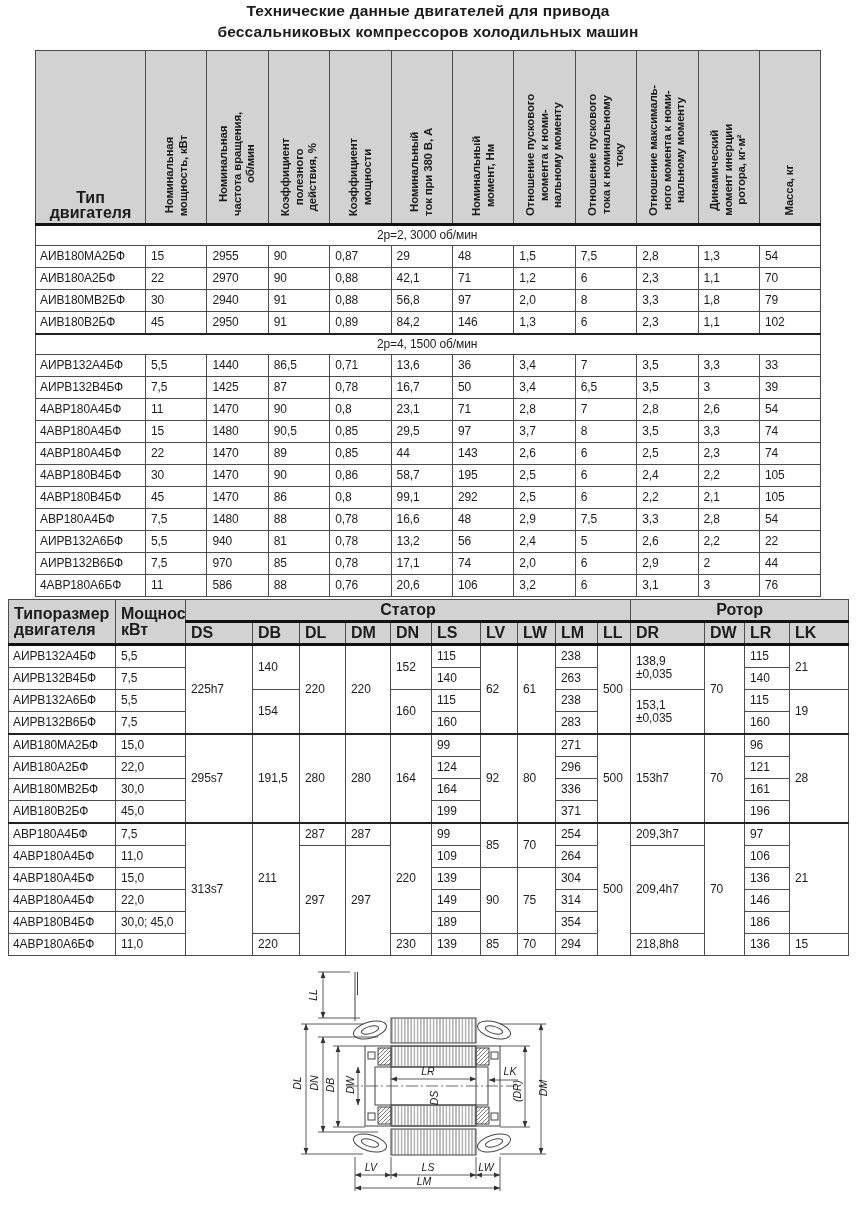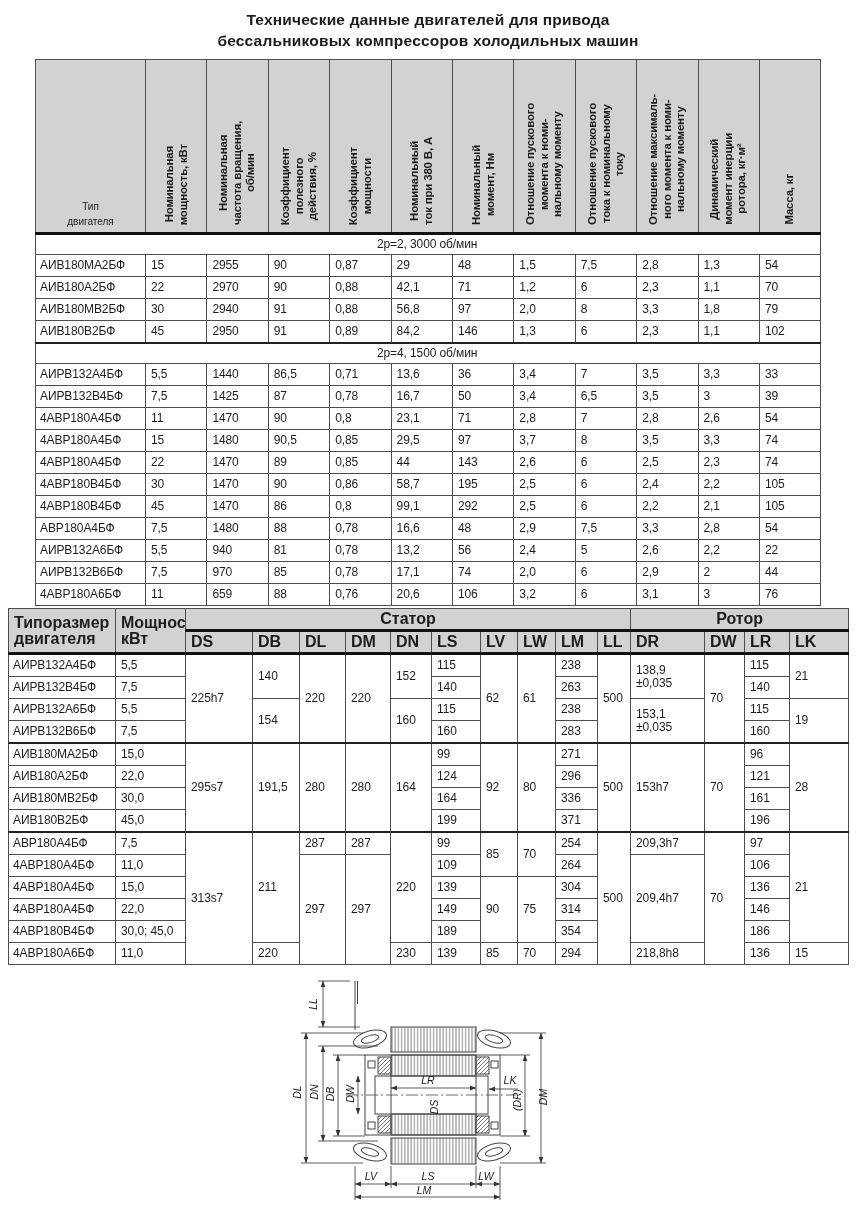--- a/index.html
+++ b/index.html
@@ -1,26 +1,26 @@
 <!DOCTYPE html>
 <html><head>
 <meta charset="utf-8">
 <style>
   html,body{margin:0;padding:0;background:#fff;}
   #page{position:relative;width:856px;height:1205px;background:#ffffff;overflow:hidden;
         font-family:"Liberation Sans",sans-serif;color:#1c1c1c;}
-  .title{padding-top:9px;text-align:center;font-weight:bold;font-size:15.5px;line-height:21px;letter-spacing:0.2px;}
+  .title{text-align:center;font-weight:bold;font-size:15.5px;line-height:21px;letter-spacing:0.2px;}
   .title2{padding-top:10px;}
   table{border-collapse:collapse;table-layout:fixed;}
   .tbl1{margin:8px 0 0 35px;width:785px;}
   .tbl2{margin:2px 0 0 8px;width:840px;}
   th,td{border:1px solid #4d4d4d;white-space:pre-line;overflow:hidden;}
   thead th{background:#d2d2d2;border-bottom:3px solid #111;}
   .tbl1 thead th{height:169px;vertical-align:bottom;text-align:center;padding:0;}
-  .corner{font-size:10px;font-weight:normal;text-align:center;padding:0 4px 3px 4px !important;line-height:15px;}
+  .corner{font-size:16px;font-weight:bold;text-align:center;padding:0 4px 3px 4px !important;line-height:15px;}
   .vh{display:inline-block;writing-mode:vertical-rl;transform:rotate(180deg);
       font-weight:bold;font-size:11.5px;line-height:13.5px;letter-spacing:-0.2px;
       white-space:pre-line;padding:3px 0;}
   td{height:19px;font-size:12px;line-height:13px;padding:1px 2px 1px 5px;vertical-align:middle;letter-spacing:-0.1px;}
   .type-cell{padding-left:4px;}
   tr.section td{text-align:center;height:17px;border-top:2px solid #222;padding-left:0;}
   tr.gs td{border-top:2px solid #222;}
   .tbl2 thead th{height:17px;font-size:16px;font-weight:bold;vertical-align:middle;}
   .h-left{text-align:left;padding:1px 5px;line-height:16px;}
   .h-center{}
@@ -285,21 +285,21 @@
           <td class="num-cell">74</td>
           <td class="num-cell">2,0</td>
           <td class="num-cell">6</td>
           <td class="num-cell">2,9</td>
           <td class="num-cell">2</td>
           <td class="num-cell">44</td>
         </tr>
         <tr>
           <td class="type-cell">4АВР180А6БФ</td>
           <td class="num-cell">11</td>
-          <td class="num-cell">659</td>
+          <td class="num-cell">586</td>
           <td class="num-cell">88</td>
           <td class="num-cell">0,76</td>
           <td class="num-cell">20,6</td>
           <td class="num-cell">106</td>
           <td class="num-cell">3,2</td>
           <td class="num-cell">6</td>
           <td class="num-cell">3,1</td>
           <td class="num-cell">3</td>
           <td class="num-cell">76</td>
         </tr>

